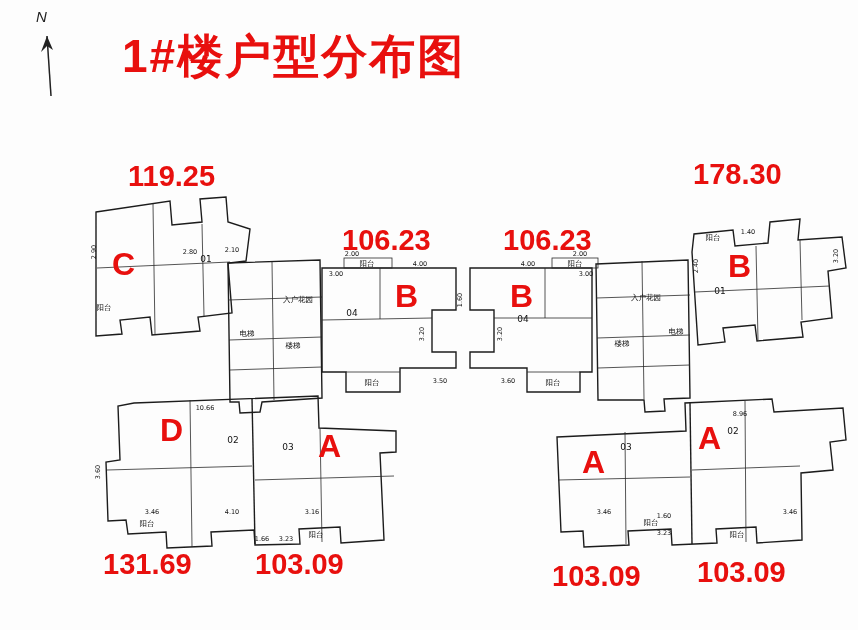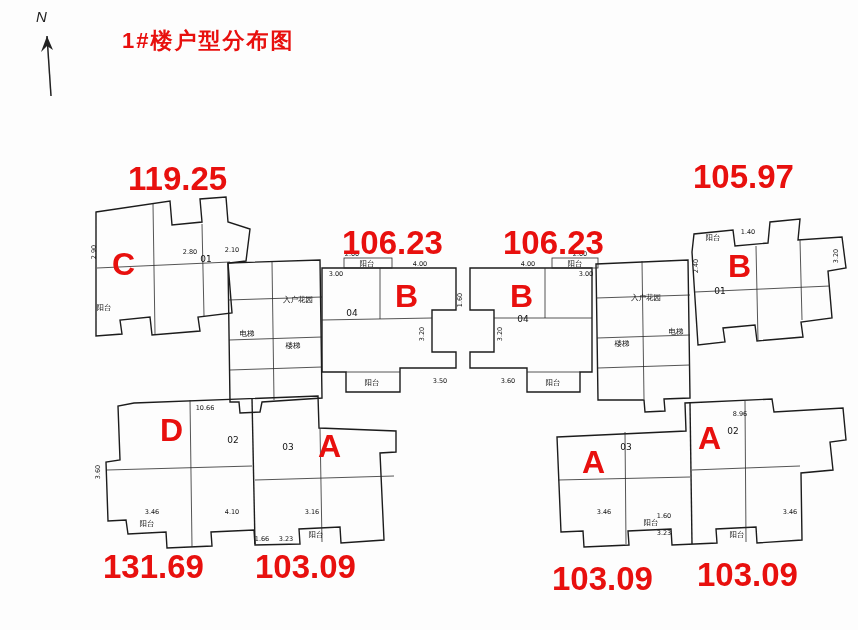--- a/index.html
+++ b/index.html
@@ -2,29 +2,29 @@
 <html style="--accent: #e8100e;"><head>
 <meta charset="utf-8">
 <style>
   html,body{margin:0;padding:0;background:#e9e9e9;}
   .canvas{
     position:relative;width:858px;height:630px;overflow:hidden;
     background:#fdfdfd;font-family:"Liberation Sans",sans-serif;
   }
   .title{
     position:absolute;left:122px;top:26px;margin:0;
-    font-size:22px;font-weight:bold;color:var(--accent,#e8100e);
+    font-size:46px;font-weight:bold;color:var(--accent,#e8100e);
     letter-spacing:2px;
   }
   .north{position:absolute;left:30px;top:8px;width:44px;height:92px;}
   .north .nletter{
     position:absolute;left:6px;top:0;font-size:15px;color:#222;font-style:italic;
   }
   .rlabel{position:absolute;color:var(--accent,#e8100e);font-weight:bold;white-space:nowrap;}
-  .area-num{font-size:33px;}
+  .area-num{font-size:29px;}
   .unit-letter{font-size:32px;}
   svg.plan{position:absolute;left:0;top:0;}
   svg.plan .wall{fill:none;stroke:#1c1c1c;stroke-width:1.4;stroke-linejoin:miter;}
   svg.plan .thin{fill:none;stroke:#2a2a2a;stroke-width:0.8;}
   svg.plan text{font-family:"DejaVu Sans",sans-serif;fill:#111;text-anchor:middle;}
   svg.plan .dim{font-size:6.5px;}
   svg.plan .room{font-size:7.5px;}
   svg.plan .unitnum{font-size:9px;}
 </style>
 </head>
@@ -144,21 +144,21 @@
         <text x="664" y="518" class="dim">1.60</text>
         <text x="664" y="535" class="dim">3.23</text>
         <text x="790" y="514" class="dim">3.46</text>
         <text x="698" y="266" transform="rotate(-90 698 266)" class="dim">2.40</text>
         <text x="748" y="234" class="dim">1.40</text>
         <text x="838" y="256" transform="rotate(-90 838 256)" class="dim">3.20</text>
       </g>
   </svg>
 
   <div class="rlabel area-num" style="left:128px;top:160px;">119.25</div>
-  <div class="rlabel area-num" style="left:693px;top:158px;">105.97</div>
+  <div class="rlabel area-num" style="left:693px;top:158px;">178.30</div>
   <div class="rlabel area-num" style="left:342px;top:224px;">106.23</div>
   <div class="rlabel area-num" style="left:503px;top:224px;">106.23</div>
   <div class="rlabel area-num" style="left:103px;top:548px;">131.69</div>
   <div class="rlabel area-num" style="left:255px;top:548px;">103.09</div>
   <div class="rlabel area-num" style="left:552px;top:560px;">103.09</div>
   <div class="rlabel area-num" style="left:697px;top:556px;">103.09</div>
 
   <div class="rlabel unit-letter" style="left:112px;top:246px;">C</div>
   <div class="rlabel unit-letter" style="left:395px;top:278px;">B</div>
   <div class="rlabel unit-letter" style="left:510px;top:278px;">B</div>

